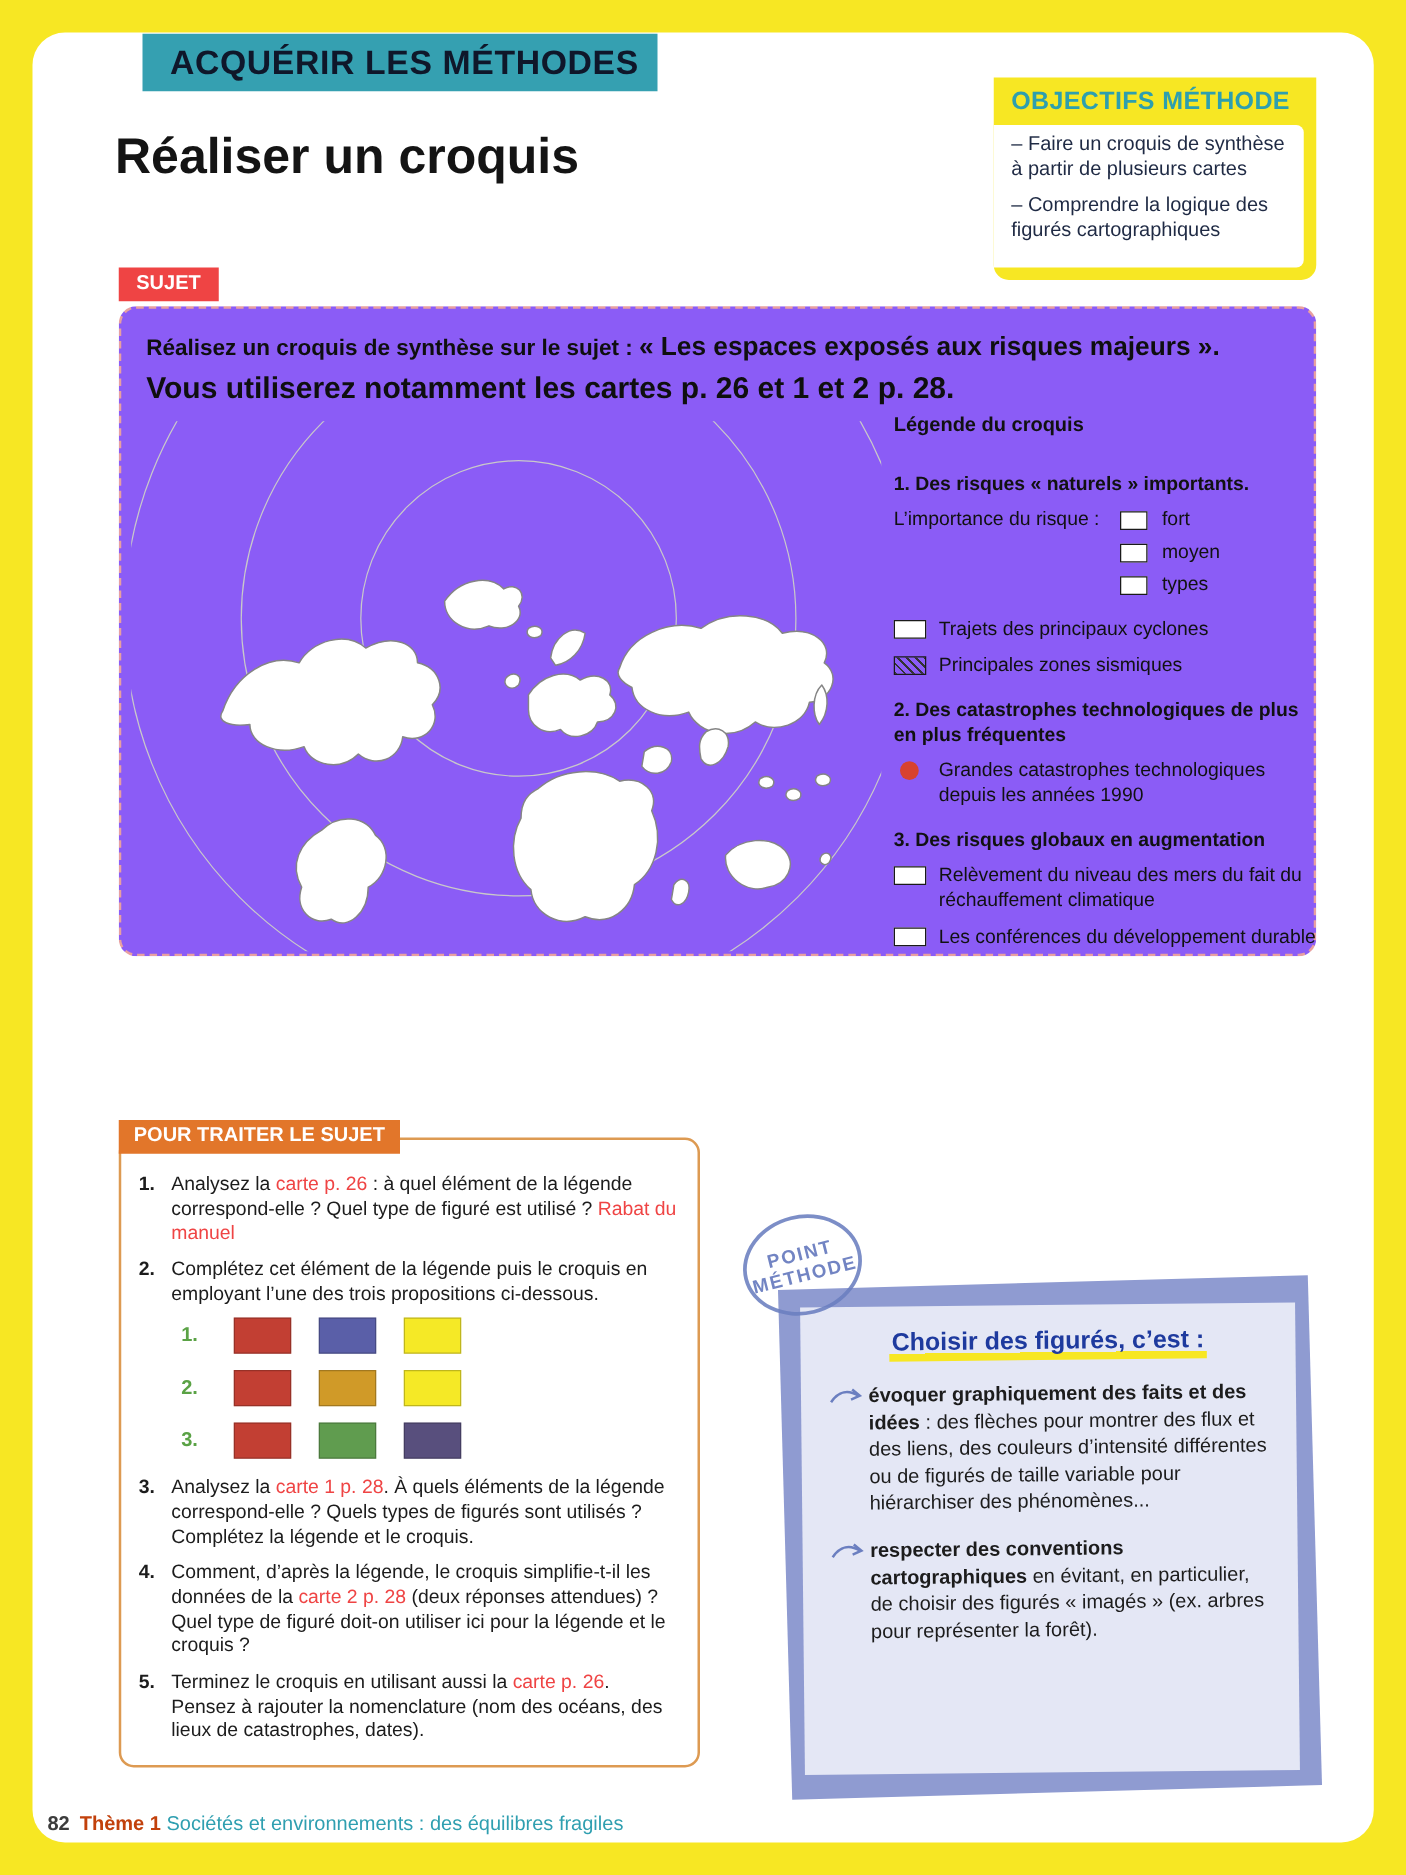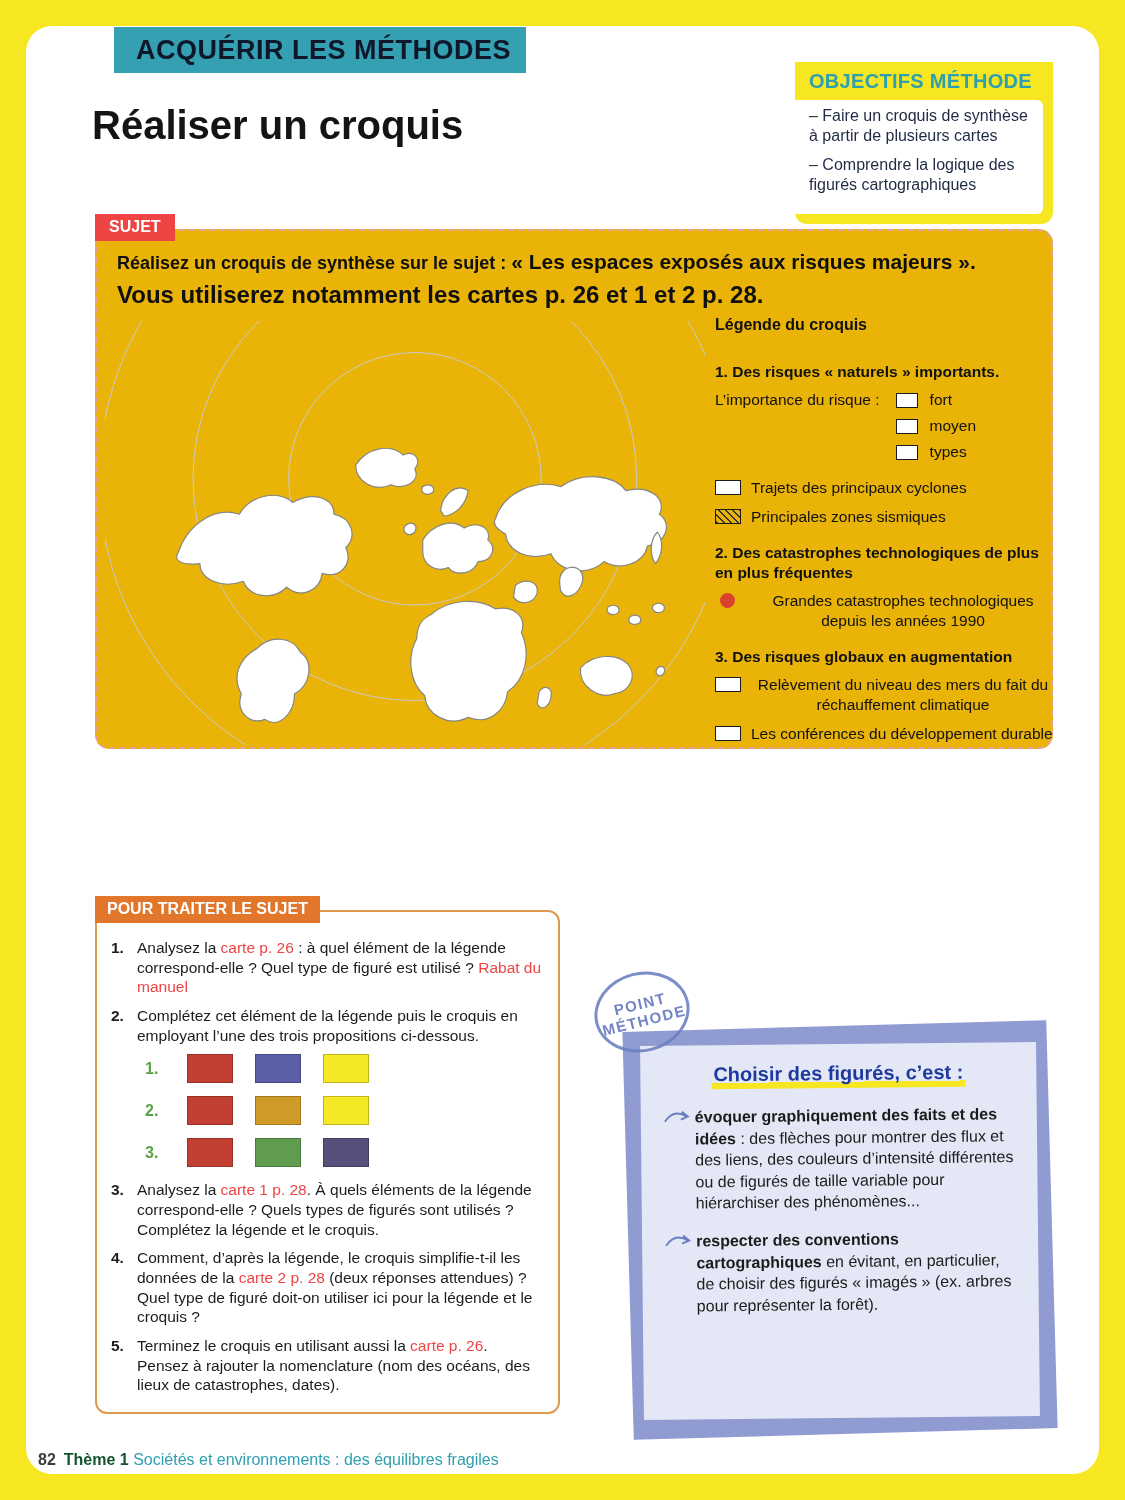--- a/index.html
+++ b/index.html
@@ -18,34 +18,34 @@
 
   
   .objectifs{position:absolute;left:795px;top:62px;width:258px;background:#f7e723;border-radius:0 0 12px 12px;padding-bottom:10px;z-index:2;}
   .objectifs-header{color:#2e9fae;font-weight:bold;font-size:20px;letter-spacing:.3px;padding:8px 0 7px 14px;}
   .objectifs-body{background:#fff;margin-right:10px;padding:6px 8px 10px 14px;border-radius:0 6px 6px 0;}
   .objectifs-item{font-size:16px;color:#1f2a44;line-height:1.28;margin-bottom:8px;}
 
   
   .sujet-tag{position:absolute;left:95px;top:214px;background:#ef4444;color:#fff;font-weight:bold;font-size:16px;
     padding:4px 14px 5px;z-index:4;}
-  .sujet-box{position:absolute;left:95px;top:229px;width:958px;height:520px;border:2px dashed #e8a0a0;border-radius:14px;
-    background:#eab308;box-sizing:border-box;z-index:3;}
+  .sujet-box{position:absolute;left:95px;top:245px;width:958px;height:520px;border:2px dashed #e8a0a0;border-radius:14px;
+    background:#8b5cf6;box-sizing:border-box;z-index:3;}
   .sujet-text{position:absolute;left:20px;top:16px;width:922px;font-weight:bold;color:#0f0f0f;}
   .sujet-line1{font-size:18px;line-height:1.45;}
   .sujet-highlight{font-size:21px;}
   .sujet-line2{font-size:24px;margin-top:4px;}
 
   .map{position:absolute;left:8px;top:90px;width:600px;height:424px;}
 
   
   .legend{position:absolute;left:618px;top:84px;width:340px;font-size:15.5px;color:#111;line-height:1.3;}
   .legend-title{font-weight:bold;font-size:16px;margin-bottom:26px;}
   .legend-sec-title{font-weight:bold;margin:16px 0 8px;}
-  .legend-row{display:flex;gap:10px;margin-bottom:8px;align-items:flex-start;text-align:center;}
+  .legend-row{display:flex;gap:10px;margin-bottom:8px;align-items:flex-start;}
   .sq{width:26px;height:15px;border:1.6px solid #1a1a1a;background:#fff;flex:none;margin-top:2px;box-sizing:border-box;}
   .sq-small{width:22px;height:15px;border:1.6px solid #1a1a1a;background:#fff;flex:none;box-sizing:border-box;}
   .hatched{background:repeating-linear-gradient(45deg,#333 0px,#333 1.5px,transparent 1.5px,transparent 5px);}
   .dot{width:15px;height:15px;border-radius:50%;background:#d8422f;flex:none;margin:2px 6px 0 5px;}
   .importance{display:flex;gap:16px;margin-bottom:10px;}
   .importance-levels .lvl{display:flex;gap:12px;align-items:center;margin-bottom:6px;}
 
   
   .exercise-tag{position:absolute;left:95px;top:896px;background:#e2762a;color:#fff;font-weight:bold;font-size:16px;
     padding:4px 12px 5px;z-index:4;}
@@ -70,21 +70,21 @@
   .pm-title{text-align:center;font-weight:bold;font-size:20px;color:#1e3a9e;margin-bottom:20px;}
   .pm-title span{background:linear-gradient(to bottom,transparent 76%,#f7e723 76%);padding:0 2px 4px;}
   .pm-item{display:flex;margin-bottom:16px;}
   .arrow-icon{flex:none;width:32px;margin-top:2px;}
   .pm-text{font-size:16px;line-height:1.35;color:#1c1c1c;}
   .pm-bold{font-weight:bold;}
 
   
   .footer{position:absolute;left:38px;top:1451px;font-size:16px;z-index:2;}
   .footer-num{font-weight:bold;color:#3c3c3c;margin-right:8px;}
-  .footer-theme{font-weight:bold;color:#14532d;}
+  .footer-theme{font-weight:bold;color:#c2410c;}
   .footer-rest{color:#2f9fb0;}
 </style>
 </head>
 <body>
 
 <div class="white-panel"></div>
 
 <div class="methods-banner">
   <span>ACQUÉRIR LES MÉTHODES</span>
 </div>

